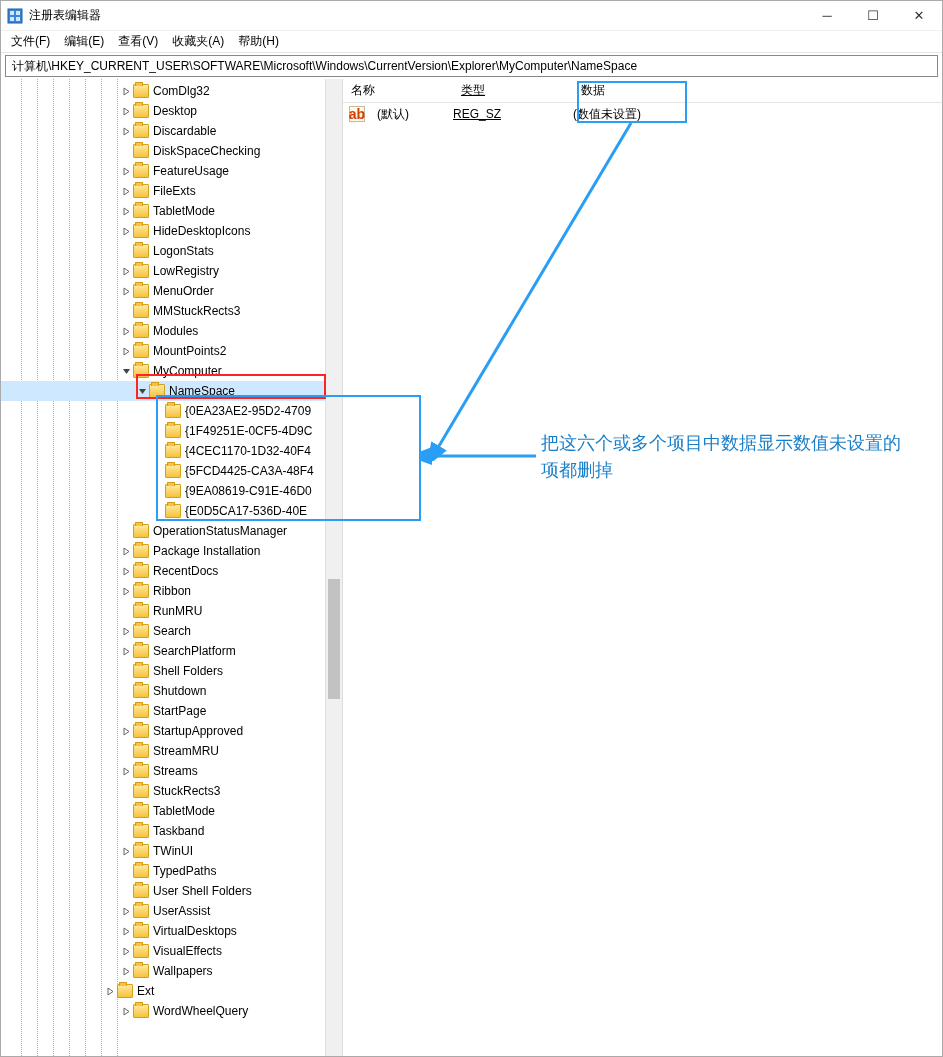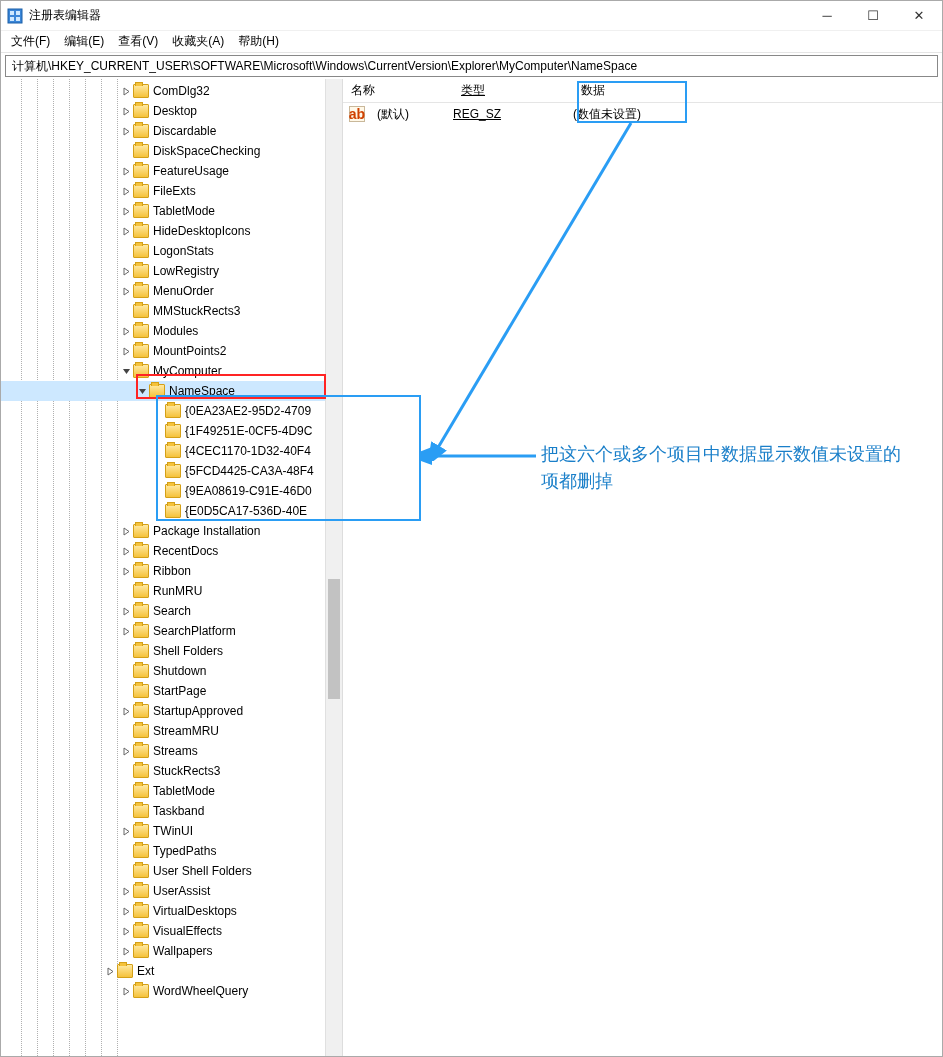--- a/index.html
+++ b/index.html
@@ -435,20 +435,26 @@
             <span class="node-label">{9EA08619-C91E-46D0</span>
           </div>
           <div class="node">
             <span class="spacer" style="width: 150px;"></span>
             <span class="expander"></span>
             <span class="folder-icon"></span>
             <span class="node-label">{E0D5CA17-536D-40E</span>
           </div>
           <div class="node">
             <span class="spacer" style="width: 118px;"></span>
+            <span class="expander"></span>
+            <span class="folder-icon"></span>
+            <span class="node-label">OperationStatusManager</span>
+          </div>
+          <div class="node">
+            <span class="spacer" style="width: 118px;"></span>
             <span class="expander">
               <svg width="9" height="9">
                 <path d="M2,1 L7,4.5 L2,8 z" fill="none" stroke="#666"></path>
               </svg>
             </span>
             <span class="folder-icon"></span>
             <span class="node-label">Package Installation</span>
           </div>
           <div class="node">
             <span class="spacer" style="width: 118px;"></span>
@@ -681,15 +687,15 @@
 
 <svg class="arrow-svg" style="left:420px; top:445px; width:120px; height:20px;">
   <defs>
       <marker id="ah2" markerWidth="10" markerHeight="10" refX="2" refY="3" orient="auto">
         <path d="M0,0 L0,6 L8,3 z" fill="#2a9df4"></path>
       </marker>
     </defs>
   <line x1="115" y1="10" x2="5" y2="10" stroke="#2a9df4" stroke-width="3" marker-end="url(#ah2)"></line>
 </svg>
 
-<div class="anno-text" style="left:540px; top:440px; width:360px;">
+<div class="anno-text" style="left:540px; top:429px; width:360px;">
   <span>把这六个或多个项目中数据显示数值未设置的项都删掉</span>
 </div>
 
 </body></html>

